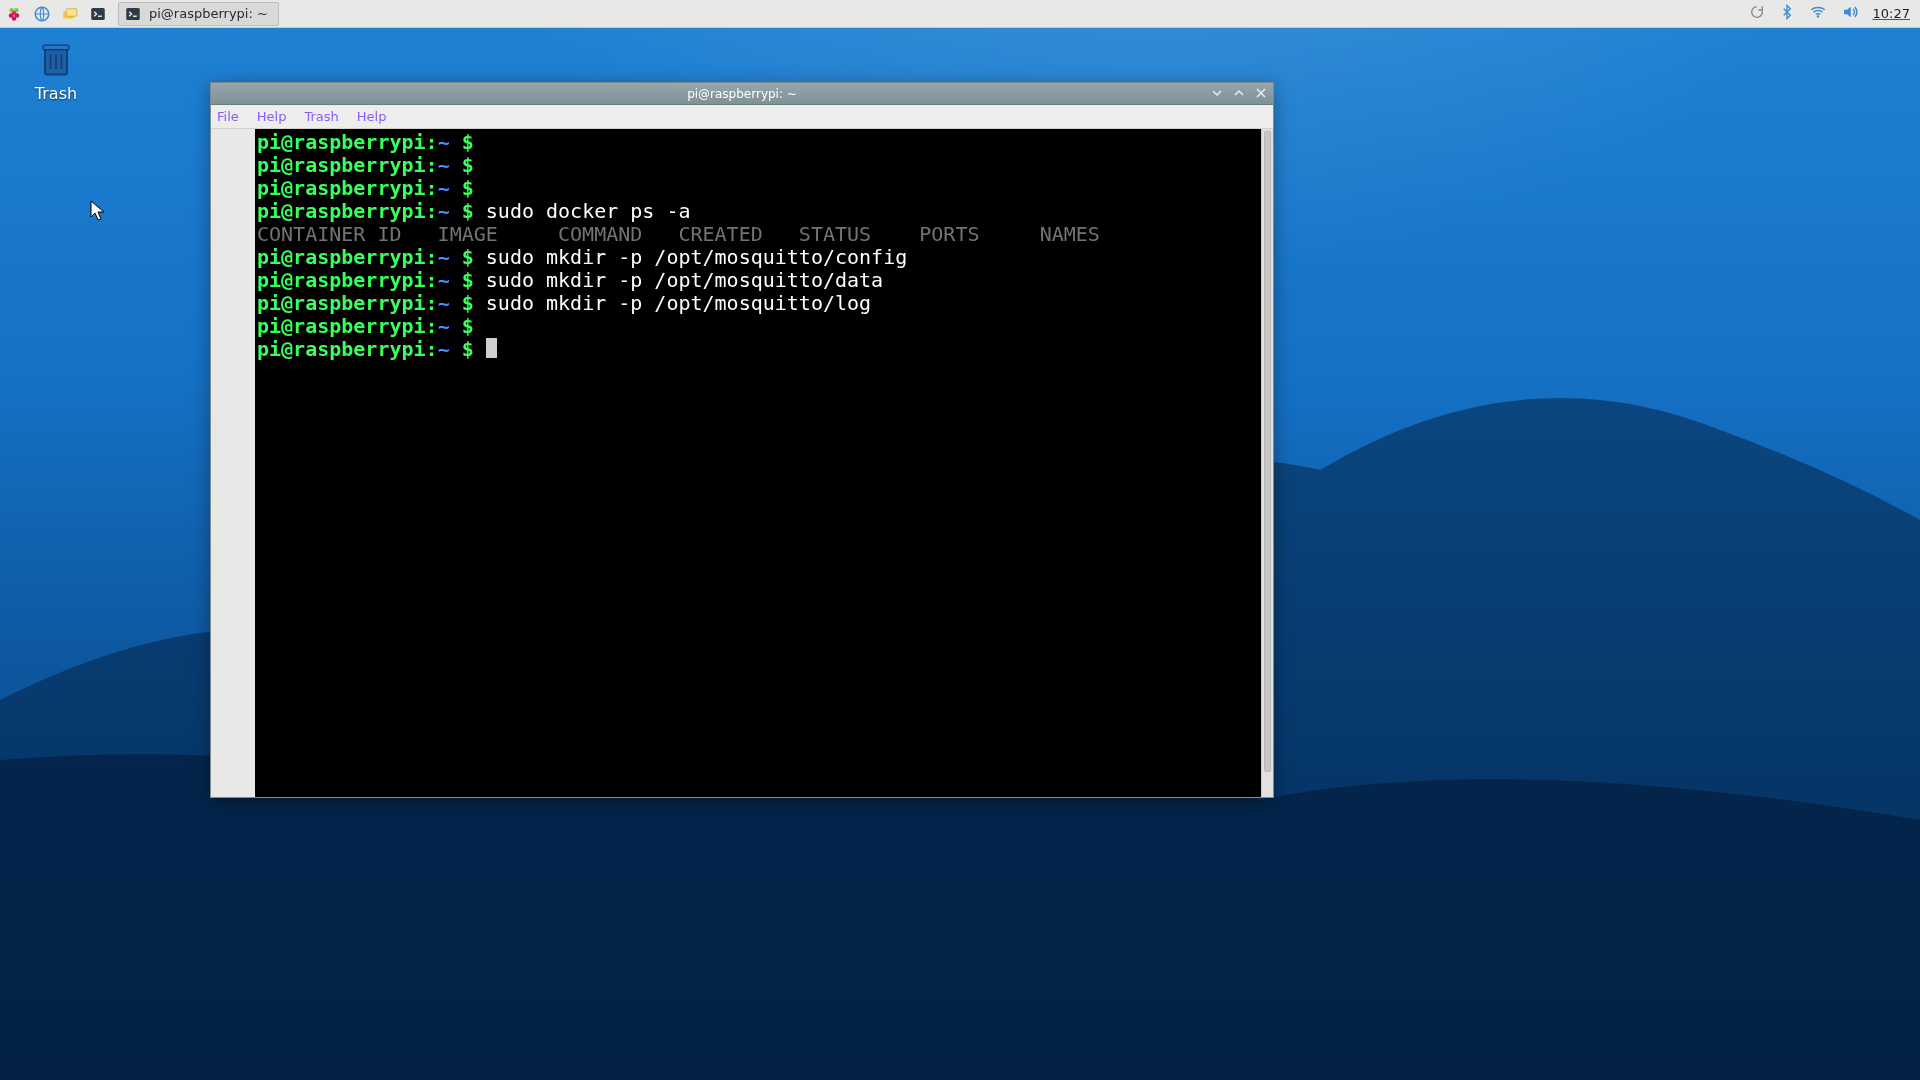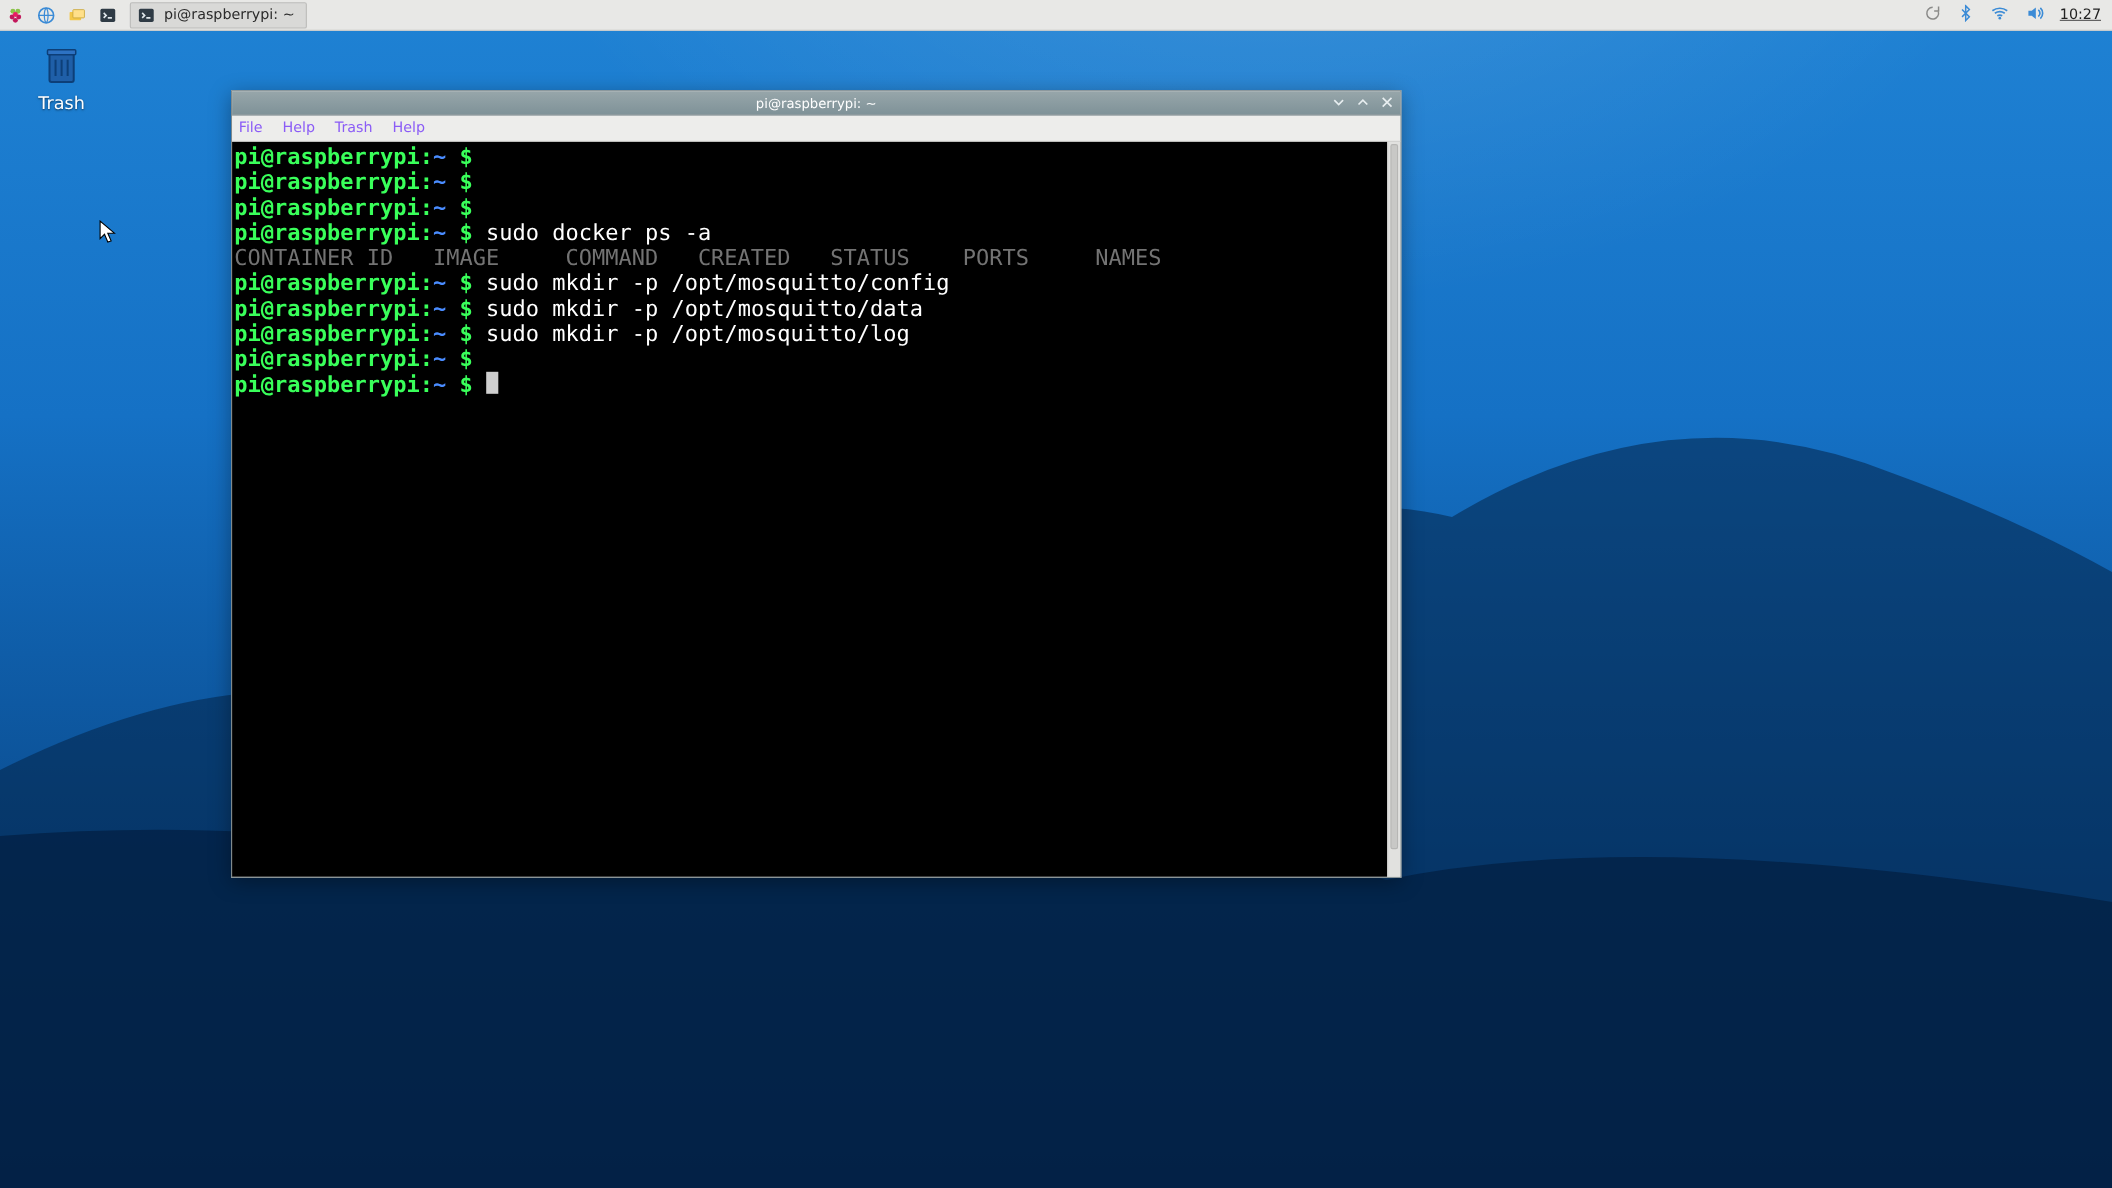--- a/index.html
+++ b/index.html
@@ -54,21 +54,21 @@
     color: #fff; font-size: 12px; display: flex; align-items: center; justify-content: center; position: relative;
     border-bottom: 1px solid #6c7d82;
   }
   .titlebar .title { pointer-events: none; }
   .titlebar .controls { position: absolute; right: 4px; top: 2px; display: flex; gap: 6px; }
   .titlebar .controls .btn { width: 16px; height: 16px; display:flex; align-items:center; justify-content:center; color:#e8eef0; font-size:12px; }
   .menubar { height: 24px; background: #ededeb; border-bottom: 1px solid #d0d0ce; display:flex; align-items:center; padding: 0 6px; gap: 18px; font-size: 13px; color:#8b5cf6; }
   .term-wrap { flex:1; display:flex; }
   .terminal {
     flex:1; background:#000; color:#ccc; font-family: "DejaVu Sans Mono","Liberation Mono",monospace;
-    font-size: 20px; line-height: 23px; padding: 2px 2px; white-space: pre; overflow:hidden;
+    font-size: 20px; line-height: 23px; padding: 2px 2px; white-space: pre; overflow:hidden;margin-left:44px;
   }
   .scrollbar { width: 12px; background:#e1e1df; border-left:1px solid #c8c8c6; position:relative; }
   .scrollbar .thumb { position:absolute; top:2px; left:2px; right:2px; height:96%; background:#c8c8c6; border:1px solid #b6b6b4; border-radius:2px; }
 
   .terminal .user { color:#39ff5a; font-weight:bold; }
   .terminal .path { color:#4a8cff; font-weight:bold; }
   .terminal .dollar { color:#39ff5a; font-weight:bold; }
   .terminal .cmd { color:#ffffff; }
   .terminal .hdr { color:#737373; }
   .terminal .cursor-block { display:inline-block; width:11px; height:20px; background:#cfcfcf; vertical-align:-2px; }

